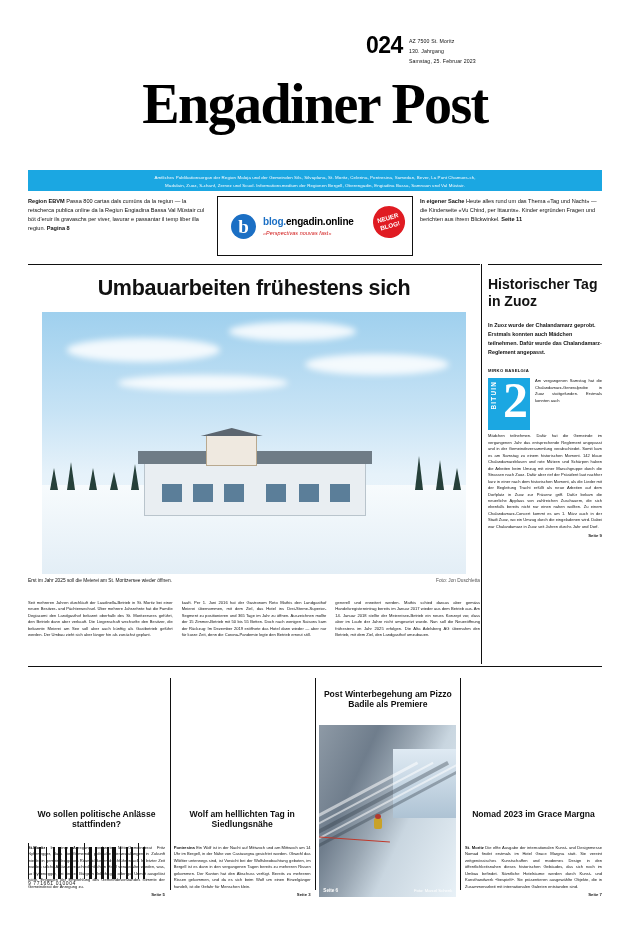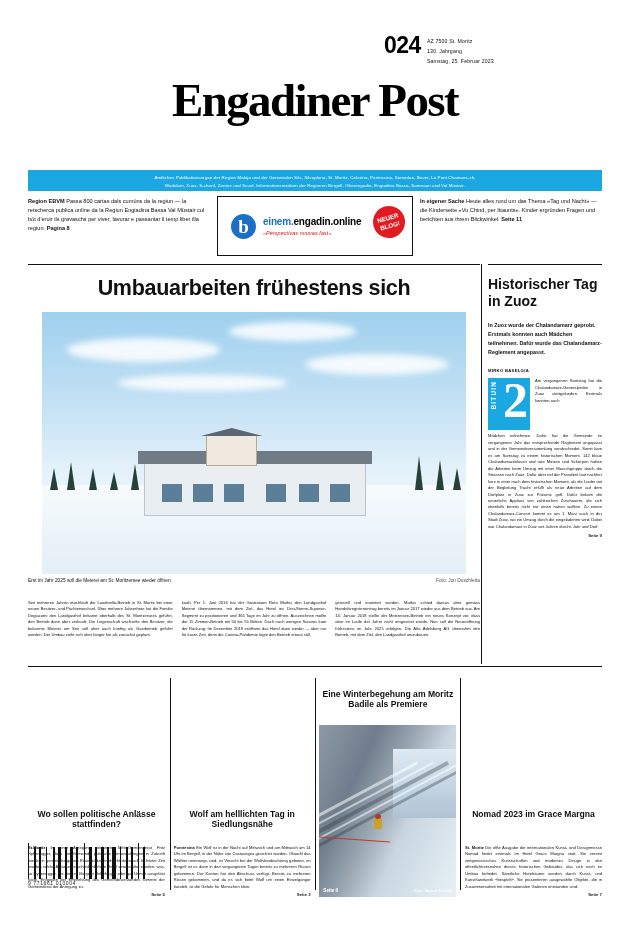--- a/index.html
+++ b/index.html
@@ -6,30 +6,30 @@
   body{
     width:630px;height:925px;
     background:#ffffff;
     font-family:"Liberation Sans", sans-serif;
     color:#1a1a1a;
     overflow:hidden;
   }
   .page{position:relative;width:630px;height:925px;background:#fff;}
 
   
-  .meta{position:absolute;left:384px;top:34px;display:flex;align-items:flex-start;gap:6px;}
+  .meta{position:absolute;left:366px;top:34px;display:flex;align-items:flex-start;gap:6px;}
   .meta-num{font-family:"Liberation Sans",sans-serif;font-weight:bold;font-size:23px;line-height:1;letter-spacing:-0.5px;color:#000;}
   .meta-lines{font-size:5.2px;line-height:1.95;color:#111;padding-top:2px;letter-spacing:0.15px;}
   .meta-lines div{white-space:nowrap;}
 
   
   .masthead{position:absolute;left:28px;top:78px;width:574px;text-align:center;}
   .masthead .title{
     font-family:"Liberation Serif", serif;
-    font-weight:bold;font-size:47px;line-height:0.94;
+    font-weight:bold;font-size:56px;line-height:0.94;
     letter-spacing:-1.6px;color:#000;
   }
   .masthead .subtitle{
     font-family:"Liberation Serif", serif;
     font-weight:bold;font-size:27px;line-height:1;
     letter-spacing:5.5px;color:#000;margin-top:4px;padding-left:5px;
   }
 
   
   .bluebar{
@@ -164,21 +164,21 @@
 
   <div class="teasers">
     <div class="teaser">
       <b>Region EBVM</b><span> Passa 800 cartas dals cumüns da la regiun — la retscherca publica online da la Regiun Engiadina Bassa Val Müstair cul böt d'eruir ils gravaschs per viver, lavurar e passantar il temp liber illa regiun. </span><b>Pagina 8</b>
     </div>
 
     <div class="teaser-mid">
       <div class="adbox">
         <div class="blogmark">b</div>
         <div class="adtexts">
-          <div class="adtitle"><span class="pre">einem.</span><span>engadin.online</span></div>
+          <div class="adtitle"><span class="pre">blog.</span><span>engadin.online</span></div>
           <div class="adsub">«Perspectivas nouvas fast»</div>
         </div>
       </div>
       <div class="badge">
         <span>NEUER</span>
         <span>BLOG!</span>
       </div>
     </div>
 
     <div class="teaser">
@@ -261,21 +261,21 @@
       <div class="bpage">Seite 5</div>
     </div>
 
     <div class="bcol">
       <div class="bhead">Wolf am helllichten Tag in Siedlungsnähe</div>
       <div class="bbody"><b>Pontresina</b><span> Ein Wolf ist in der Nacht auf Mittwoch und am Mittwoch um 14 Uhr im Bergell, in der Nähe von Castasegna gesichtet worden. Obwohl das Wildtier unterwegs sind, ist Vorsicht bei der Wolfsbeobachtung geboten, im Bergell ist es dann in den vergangenen Tagen bereits zu mehreren Rissen gekommen. Der Kanton hat den Abschuss verfügt. Bereits zu mehreren Rissen gekommen, und da es sich beim Wolf um einen Einzelgänger handelt, ist die Gefahr für Menschen klein. </span></div>
       <div class="bpage">Seite 3</div>
     </div>
 
     <div class="bcol">
-      <div class="bhead">Eine Winterbegehung am Moritz Badile als Premiere</div>
+      <div class="bhead">Post Winterbegehung am Pizzo Badile als Premiere</div>
       <div class="bphoto">
         <div class="rockface"></div>
         <div class="farmtn"></div>
         <div class="rockstreak" style="left:4%;top:-10%;width:3px;height:120%;"></div>
         <div class="rockstreak" style="left:16%;top:-10%;width:2px;height:120%;"></div>
         <div class="rockdark" style="left:26%;top:-10%;width:4px;height:120%;"></div>
         <div class="rockstreak" style="left:36%;top:-10%;width:2px;height:120%;"></div>
         <div class="rockdark" style="left:46%;top:-10%;width:3px;height:120%;"></div>
         <div class="rope"></div>
         <div class="climber"></div>

